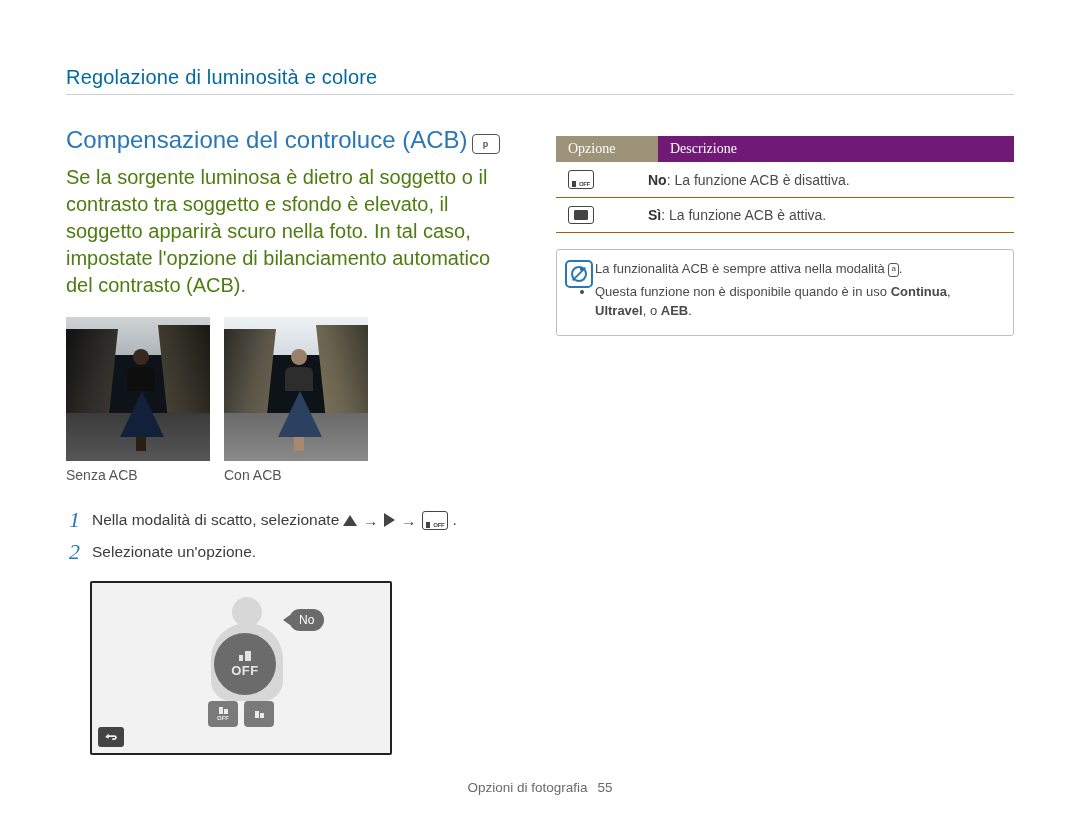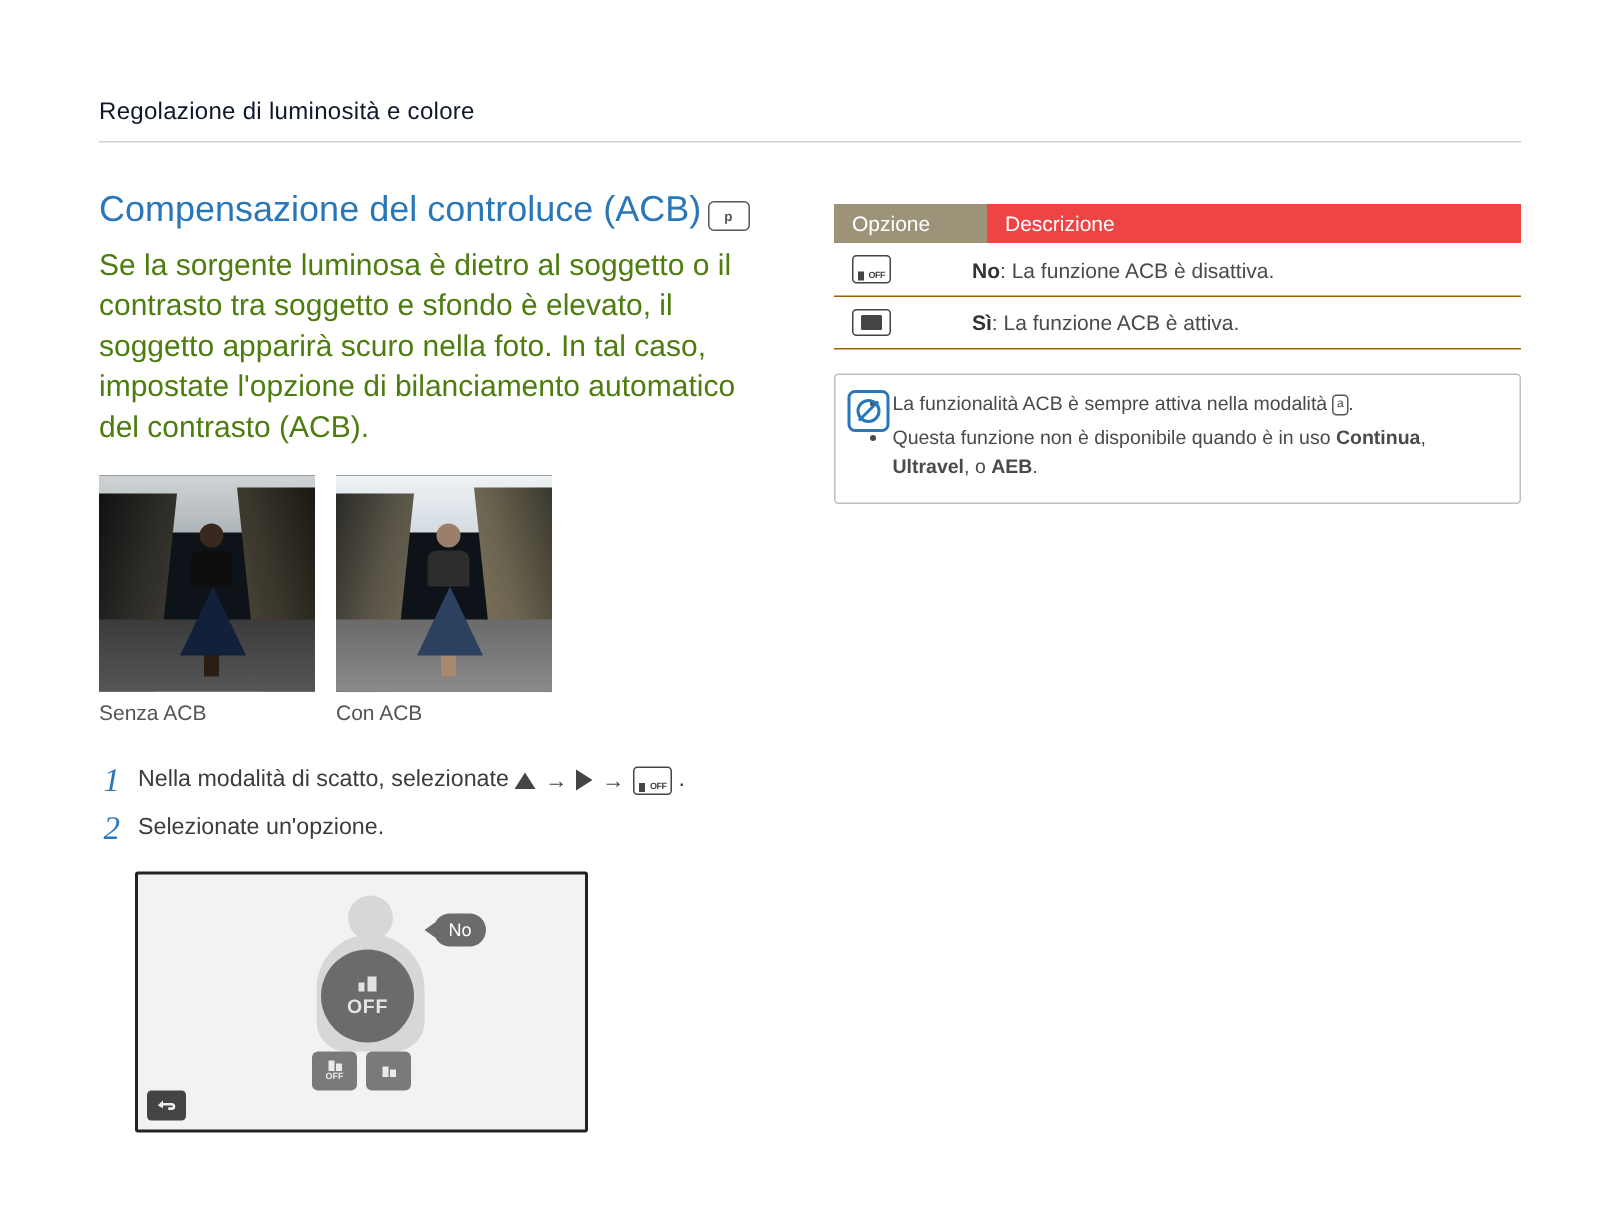--- a/index.html
+++ b/index.html
@@ -14,23 +14,23 @@
 }
 .page {
   position: relative;
   width: 1080px;
   height: 815px;
 }
 .breadcrumb {
   position: absolute;
   top: 66px;
   left: 66px;
-  font-size: 16px;
+  font-size: 20px;
   font-weight: 300;
-  color: #0f172a;
+  color: #0369a1;
   letter-spacing: 0.2px;
 }
 .hr {
   position: absolute;
   top: 94px;
   left: 66px;
   width: 948px;
   height: 1px;
   background: #d0d0d0;
 }
@@ -339,28 +339,29 @@
   left: 556px;
   width: 458px;
 }
 .opt-table {
   width: 458px;
   border-collapse: collapse;
   font-size: 14px;
 }
 .opt-thead {
   display: flex;
+  font-family: Liberation Serif, serif;
 }
 .opt-thead .th {
   color: #fff;
   padding: 5px 12px;
   font-size: 14px;
 }
 .th-opt { background: #9c9378; width: 78px; }
-.th-desc { background: #ef4444; flex: 1; }
+.th-desc { background: #701a75; flex: 1; }
 .opt-row {
   display: flex;
   align-items: center;
   border-bottom: 1px solid #a16207;
   padding: 8px 12px;
   gap: 16px;
 }
 .opt-row .opt-icon { width: 64px; display:flex; justify-content:flex-start; }
 .opt-row .opt-text { flex: 1; color: #4a4a4a; }
 .opt-row .opt-text b { font-weight: 700; color: #333;}
@@ -557,14 +558,18 @@
       <li>
         <span>La funzionalità ACB è sempre attiva nella modalità </span><span class="inline-mode">a</span><span>.</span>
       </li>
       <li>
         <span>Questa funzione non è disponibile quando è in uso </span><b>Continua</b><span>, </span><b>Ultravel</b><span>, o </span><b>AEB</b><span>.</span>
       </li>
     </ul>
   </div>
 </div>
 
-
+<div class="footer">
+  <span>Opzioni di fotografia</span>
+  <span class="pg">55</span>
 </div>
 
+</div>
+
 </body></html>

